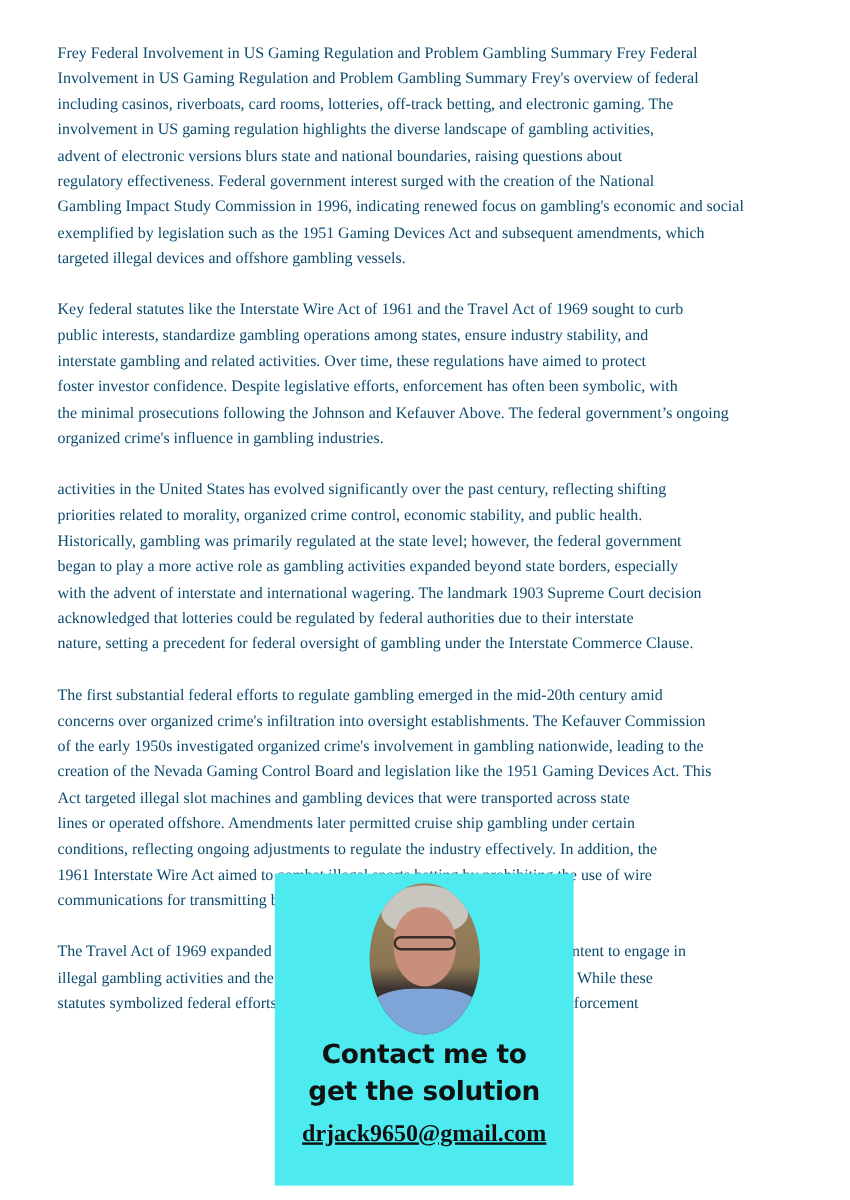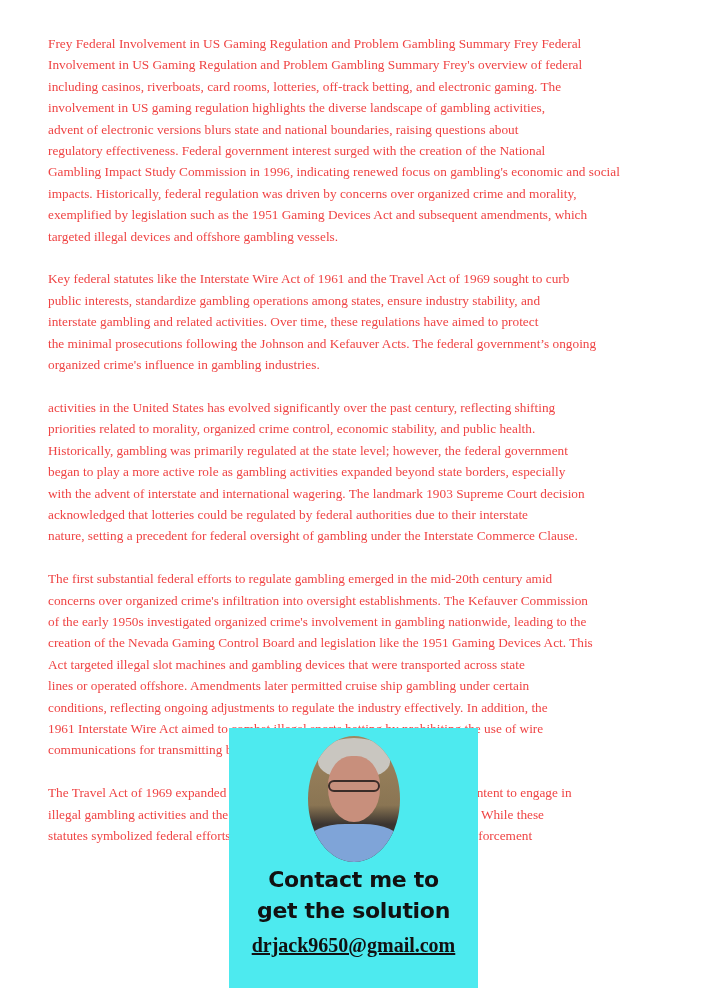--- a/index.html
+++ b/index.html
@@ -1,20 +1,20 @@
 <!DOCTYPE html>
 <html><head>
   <meta charset="utf-8">
   <style>
     html, body { margin: 0; padding: 0; background: #ffffff; }
     body { width: 708px; height: 1000px; position: relative; overflow: hidden; }
     .page {
       position: absolute; left: 48px; top: 33px; width: 640px;
       font-family: "Liberation Serif", "DejaVu Serif", serif;
-      font-size: 13.3px; line-height: 21.4px; color: #ef4444;
+      font-size: 13.3px; line-height: 21.4px; color: #0c4a6e;
     }
     .para { margin: 0 0 21.4px 0; }
     .line { display: block; white-space: nowrap; }
     .promo {
       position: absolute; left: 229px; top: 728px; width: 249px; height: 260px;
       background: #4deaef; text-align: center;
     }
     .avatar {
       position: absolute; left: 79px; top: 8px; width: 92px; height: 126px;
       border-radius: 50%; overflow: hidden;
@@ -42,29 +42,29 @@
 
 <div class="page">
   <p class="para">
     <span class="line">Frey Federal Involvement in US Gaming Regulation and Problem Gambling Summary Frey Federal</span>
     <span class="line">Involvement in US Gaming Regulation and Problem Gambling Summary Frey's overview of federal</span>
     <span class="line">including casinos, riverboats, card rooms, lotteries, off-track betting, and electronic gaming. The</span>
     <span class="line">involvement in US gaming regulation highlights the diverse landscape of gambling activities,</span>
     <span class="line">advent of electronic versions blurs state and national boundaries, raising questions about</span>
     <span class="line">regulatory effectiveness. Federal government interest surged with the creation of the National</span>
     <span class="line">Gambling Impact Study Commission in 1996, indicating renewed focus on gambling's economic and social</span>
-    <span class="line">impacts. Historically, federal regulation was driven by concerns over organized crime and morality,</span>
     <span class="line">exemplified by legislation such as the 1951 Gaming Devices Act and subsequent amendments, which</span>
     <span class="line">targeted illegal devices and offshore gambling vessels.</span>
   </p>
   <p class="para">
     <span class="line">Key federal statutes like the Interstate Wire Act of 1961 and the Travel Act of 1969 sought to curb</span>
     <span class="line">public interests, standardize gambling operations among states, ensure industry stability, and</span>
     <span class="line">interstate gambling and related activities. Over time, these regulations have aimed to protect</span>
-    <span class="line">the minimal prosecutions following the Johnson and Kefauver Acts. The federal government’s ongoing</span>
+    <span class="line">foster investor confidence. Despite legislative efforts, enforcement has often been symbolic, with</span>
+    <span class="line">the minimal prosecutions following the Johnson and Kefauver Above. The federal government’s ongoing</span>
     <span class="line">organized crime's influence in gambling industries.</span>
   </p>
   <p class="para">
     <span class="line">activities in the United States has evolved significantly over the past century, reflecting shifting</span>
     <span class="line">priorities related to morality, organized crime control, economic stability, and public health.</span>
     <span class="line">Historically, gambling was primarily regulated at the state level; however, the federal government</span>
     <span class="line">began to play a more active role as gambling activities expanded beyond state borders, especially</span>
     <span class="line">with the advent of interstate and international wagering. The landmark 1903 Supreme Court decision</span>
     <span class="line">acknowledged that lotteries could be regulated by federal authorities due to their interstate</span>
     <span class="line">nature, setting a precedent for federal oversight of gambling under the Interstate Commerce Clause.</span>

